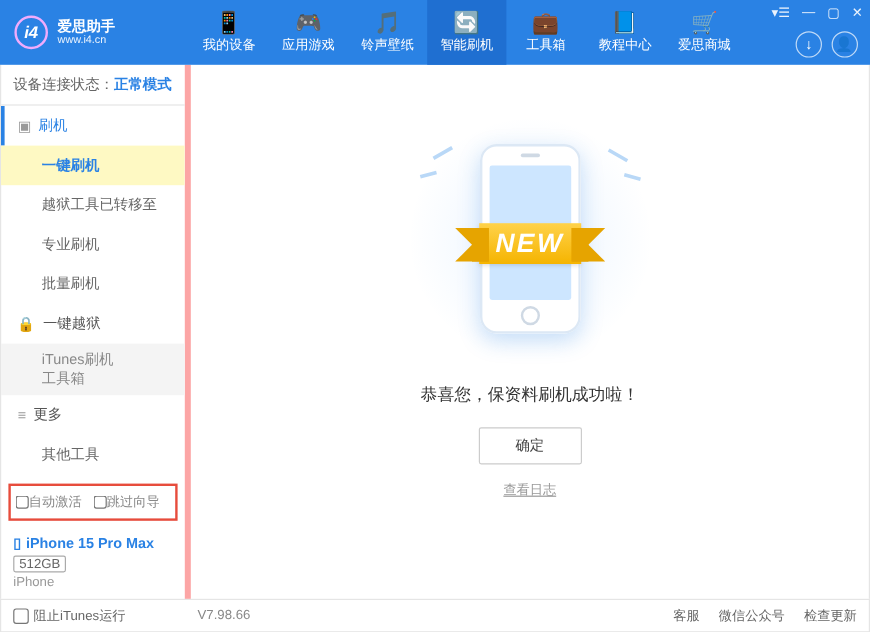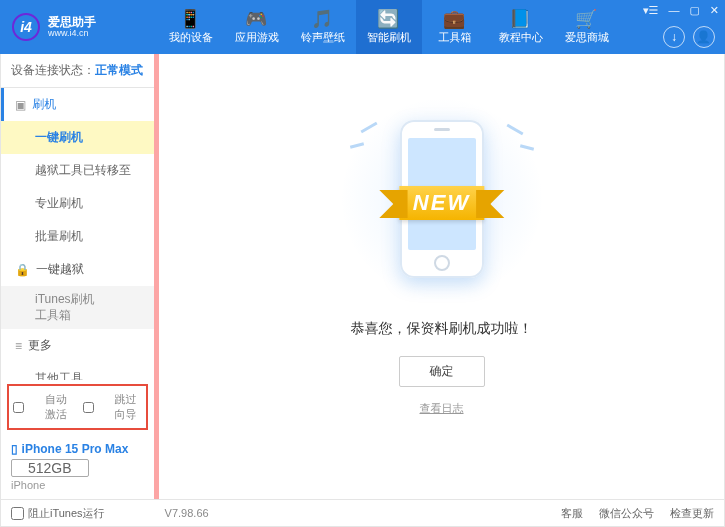--- a/index.html
+++ b/index.html
@@ -1,20 +1,20 @@
 <!DOCTYPE html>
 <html><head>
 <meta charset="utf-8">
 <style>
 * { margin: 0; padding: 0; box-sizing: border-box; font-family: "Microsoft YaHei", Arial, sans-serif; }
 body { width: 725px; height: 527px; background: #fff; font-size: 12px; color: #333; overflow: hidden; }
 
 .titlebar { height: 54px; background: #2a82e4; display: flex; align-items: center; position: relative; }
 .logo-area { display: flex; align-items: center; padding-left: 12px; width: 158px; }
-.logo-icon { width: 28px; height: 28px; border: 2px solid #6d28d9; border-radius: 50%; display: flex; align-items: center; justify-content: center; color: #fff; font-weight: bold; font-size: 14px; font-style: italic; }
+.logo-icon { width: 28px; height: 28px; border: 2px solid #f0abfc; border-radius: 50%; display: flex; align-items: center; justify-content: center; color: #fff; font-weight: bold; font-size: 14px; font-style: italic; }
 .logo-text { color: #fff; margin-left: 8px; }
 .logo-title { font-size: 12px; font-weight: bold; line-height: 1; }
 .logo-sub { font-size: 9px; opacity: 0.9; }
 
 .nav { display: flex; height: 100%; }
 .nav-item { width: 66px; display: flex; flex-direction: column; align-items: center; justify-content: center; color: #fff; cursor: pointer; gap: 2px; }
 .nav-item.active { background: #1f6fd1; }
 .nav-icon { font-size: 18px; line-height: 1; }
 .nav-label { font-size: 11px; }
 
@@ -30,27 +30,27 @@
 
 .menu { flex: 1; overflow: auto; }
 .menu-group { padding: 8px 14px; color: #555; display: flex; align-items: center; gap: 6px; }
 .menu-group.blue { color: #2a82e4; border-left: 3px solid #2a82e4; padding-left: 11px; }
 .menu-group .gicon { color: #999; font-size: 12px; }
 .menu-item { padding: 8px 0 8px 34px; color: #666; cursor: pointer; }
 .menu-item.active { background: #fef9c3; color: #2a82e4; font-weight: bold; }
 .menu-item.gray { background: #f4f4f4; color: #888; line-height: 1.3; padding-top: 6px; padding-bottom: 6px; }
 
 .opts-box { border: 2px solid #e74c3c; margin: 4px 6px 6px 6px; padding: 6px 4px; display: flex; gap: 10px; }
-.opt { display: flex; align-items: center; gap: 21px; color: #888; font-size: 11px; }
+.opt { display: flex; align-items: center; gap: 0; color: #888; font-size: 11px; }
 .opt input { width: 11px; height: 11px; }
 
 .device-info { padding: 6px 10px 8px 10px; }
 .device-row1 { display: flex; align-items: center; gap: 4px; color: #2a82e4; font-weight: bold; font-size: 12px; }
 .device-row1 .dicon { font-size: 12px; }
-.badge { display: inline-block; border: 1px solid #aaa; color: #666; font-size: 14px; padding: 0 16px; border-radius: 2px; margin-top: 3px; }
+.badge { display: inline-block; border: 1px solid #aaa; color: #666; font-size: 11px; padding: 0 4px; border-radius: 2px; margin-top: 3px; }
 .device-type { color: #999; font-size: 11px; margin-top: 2px; }
 
 .main { flex: 1; position: relative; display: flex; flex-direction: column; align-items: center; }
 .illus { margin-top: 40px; width: 220px; height: 210px; position: relative; display: flex; align-items: center; justify-content: center; }
 .illus-bg { position: absolute; width: 200px; height: 200px; border-radius: 50%; background: radial-gradient(circle, #eaf4ff 0%, #fff 72%); }
 .phone { position: relative; width: 84px; height: 158px; background: #fff; border-radius: 14px; box-shadow: 0 6px 18px rgba(42,130,228,0.25), inset 0 0 0 2px #dce8f5; }
 .phone::before { content: ""; position: absolute; top: 8px; left: 50%; transform: translateX(-50%); width: 16px; height: 3px; background: #cfd9e4; border-radius: 2px; }
 .phone::after { content: ""; position: absolute; bottom: 7px; left: 50%; transform: translateX(-50%); width: 12px; height: 12px; border: 2px solid #cfd9e4; border-radius: 50%; }
 .phone .screen { position: absolute; top: 18px; left: 8px; right: 8px; height: 112px; background: #cde6ff; border-radius: 2px; }
 

